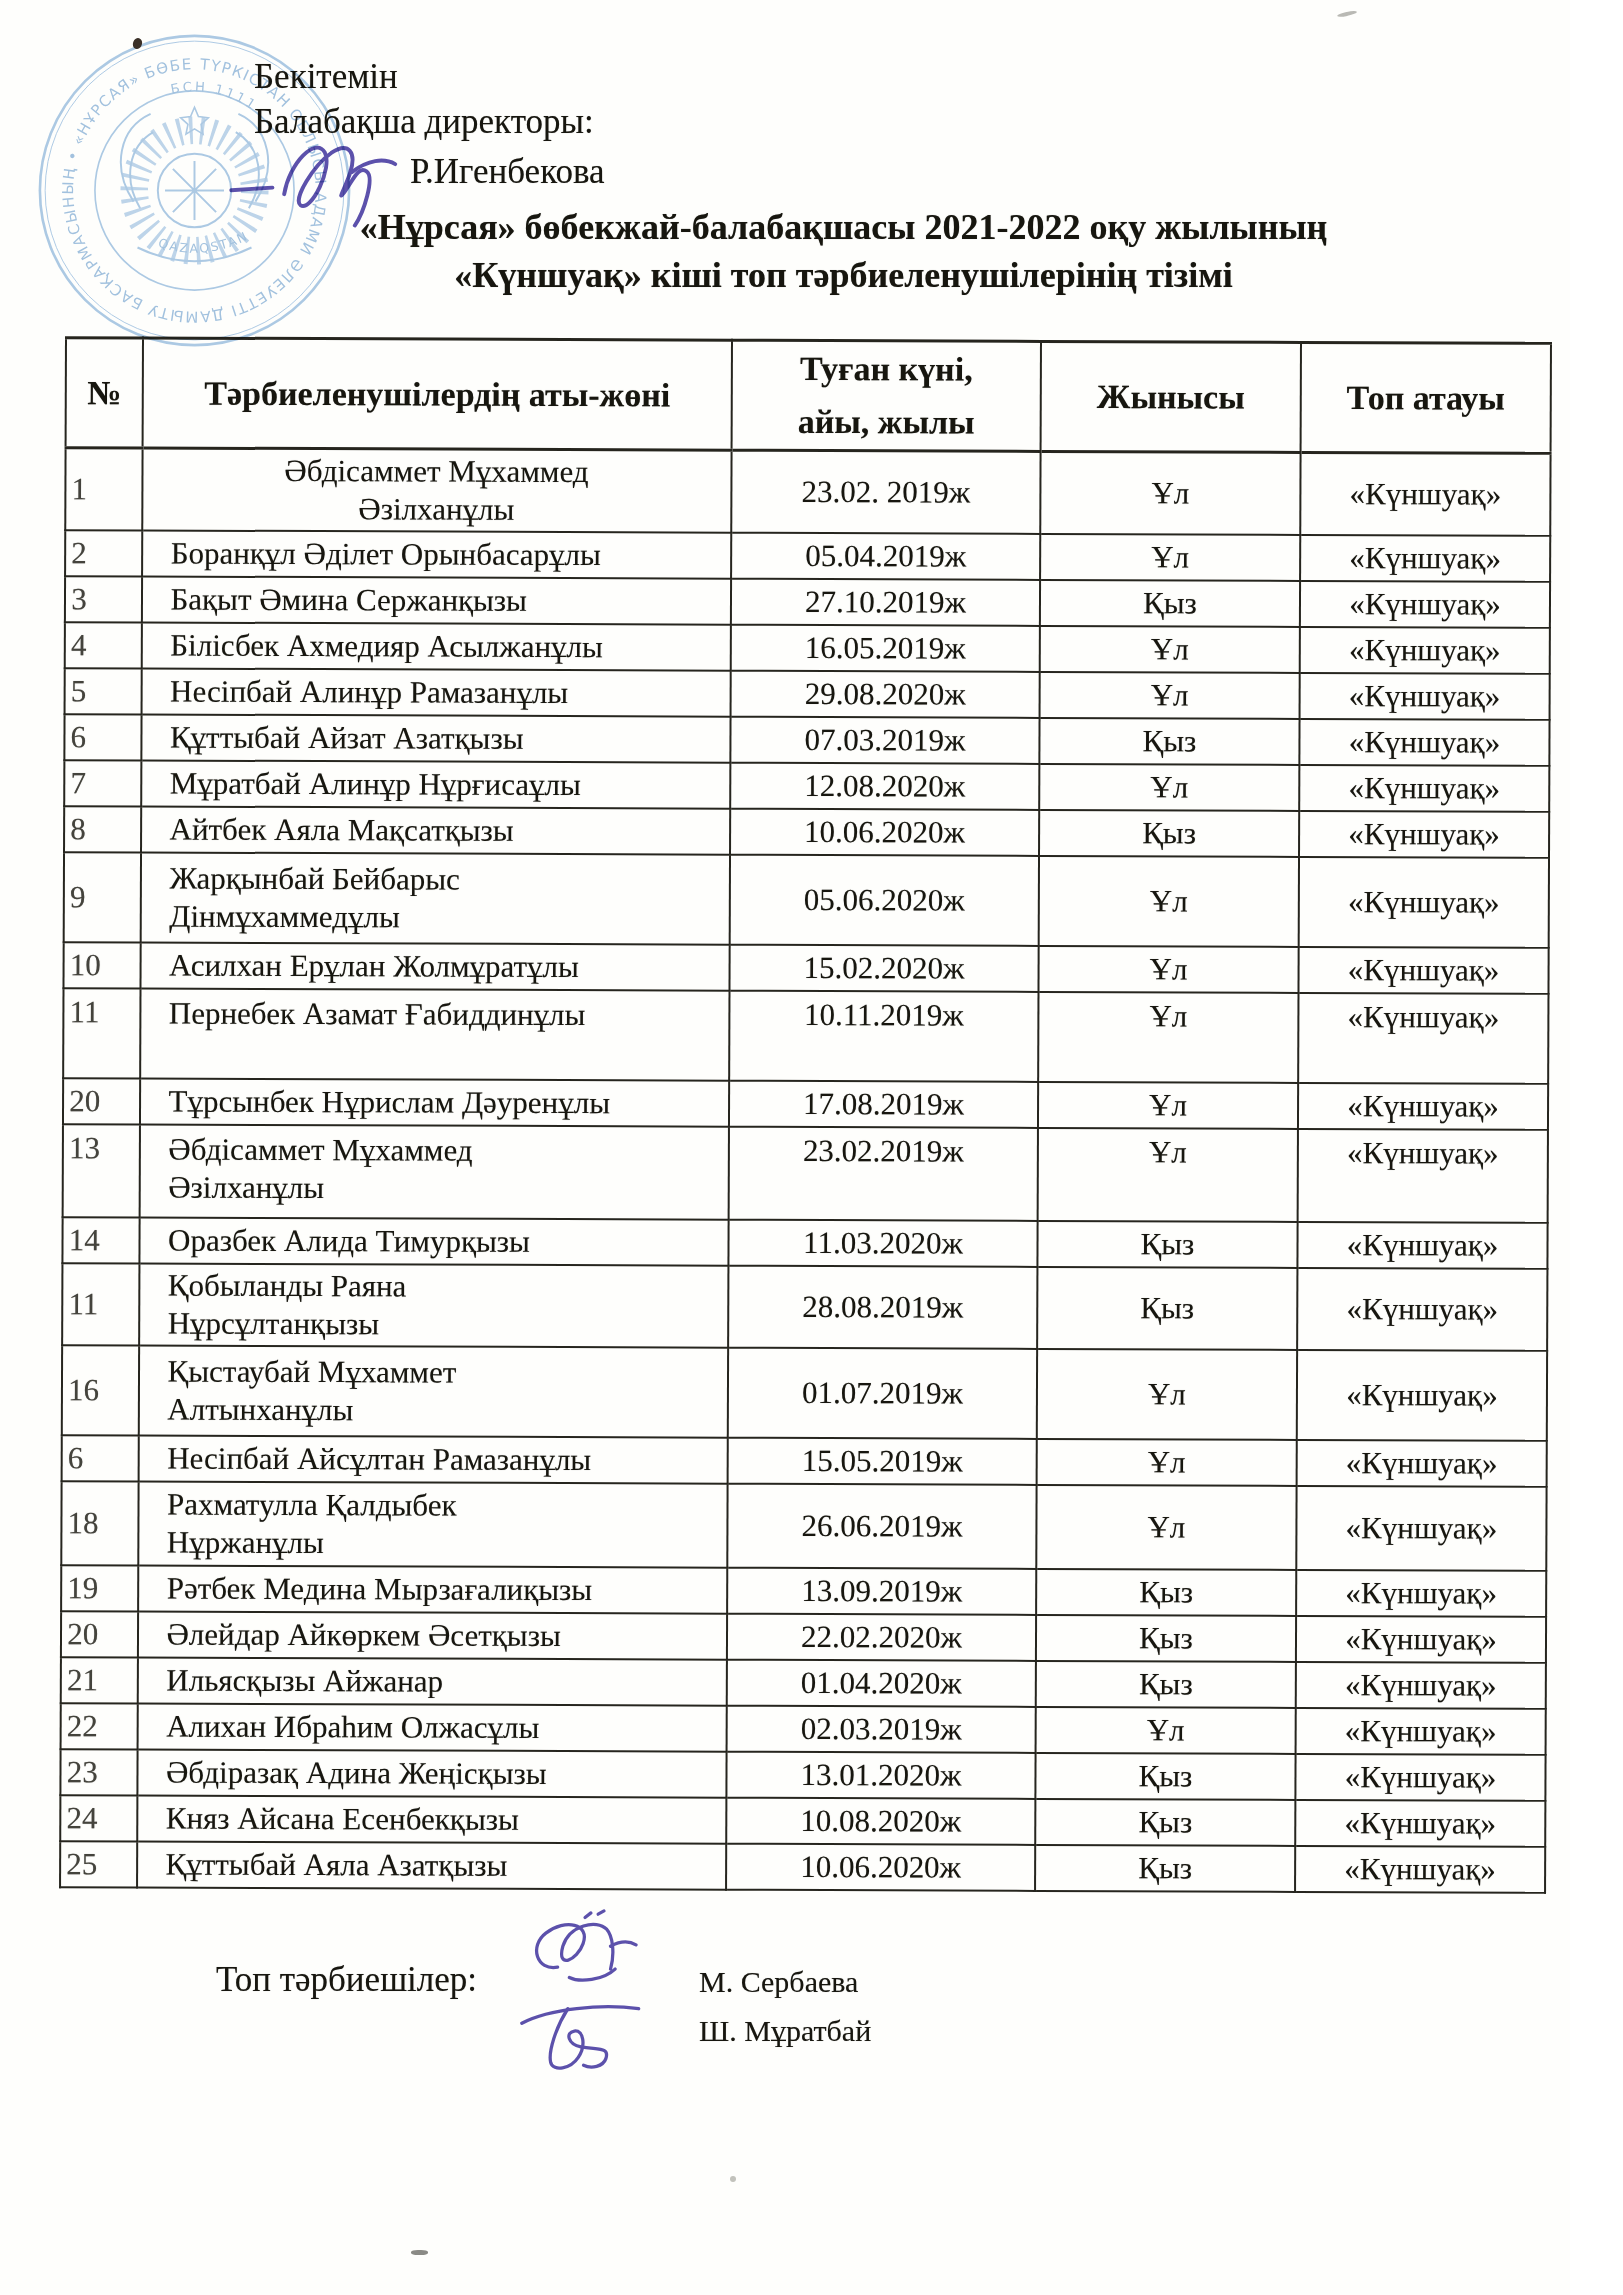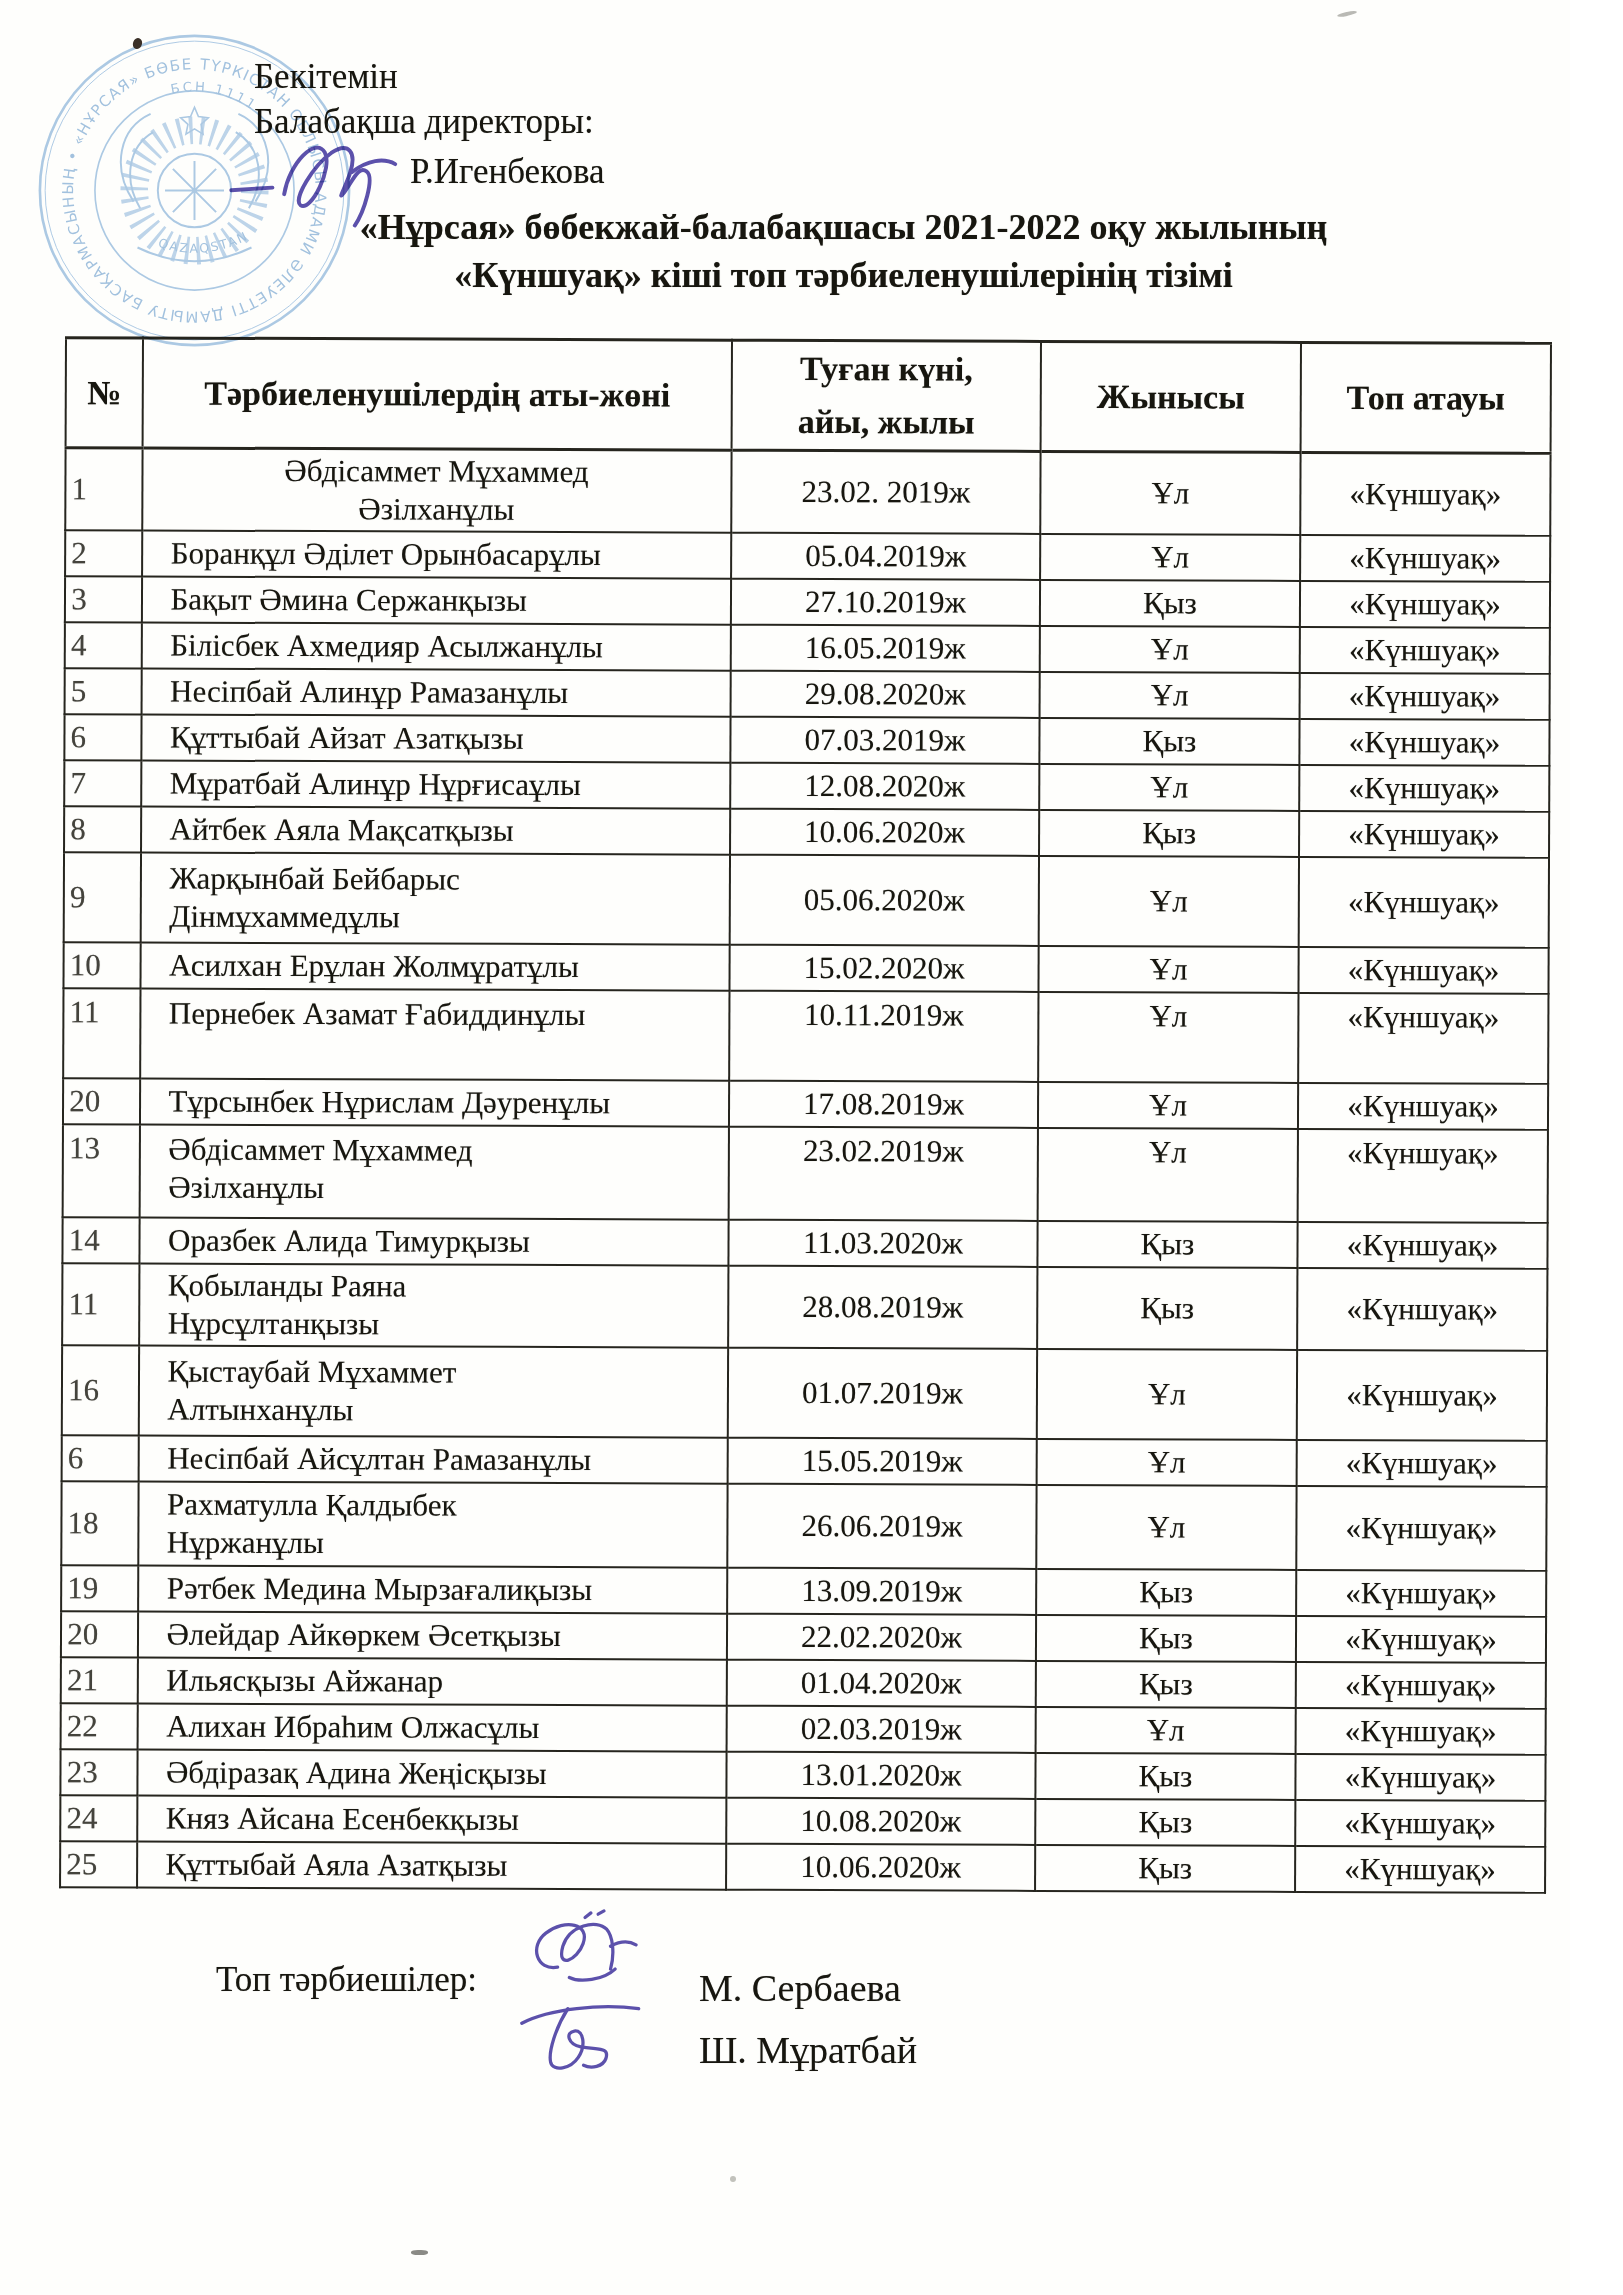--- a/index.html
+++ b/index.html
@@ -58,21 +58,21 @@
   .c-name{text-align:left;padding-left:27.5px;white-space:pre-line;line-height:1.22;}
   .roster tbody tr:nth-child(1) .c-name{text-align:center;padding-left:0;}
   .c-birth,.c-gender,.c-group{text-align:center;}
   
   .footer-label{
     position:absolute;left:216px;top:1960px;
     font-size:35px;text-shadow:0 0 0.7px rgba(25,25,20,.45);
   }
   .teacher-names{
     position:absolute;left:699px;top:1958px;
-    font-size:38px;line-height:1.62;text-shadow:0 0 0.7px rgba(25,25,20,.45);
+    font-size:30px;line-height:1.62;text-shadow:0 0 0.7px rgba(25,25,20,.45);
   }
   .sig-teacher-1{position:absolute;left:517px;top:1907px;width:157px;height:98px;}
   .sig-teacher-2{position:absolute;left:510px;top:1989px;width:151px;height:92px;}
   
   .stamp{
     position:absolute;left:34px;top:30px;width:321px;height:321px;
     mix-blend-mode:multiply;opacity:.85;pointer-events:none;
   }
   .stamp text{font-family:"DejaVu Sans","Liberation Sans",sans-serif;}
   

